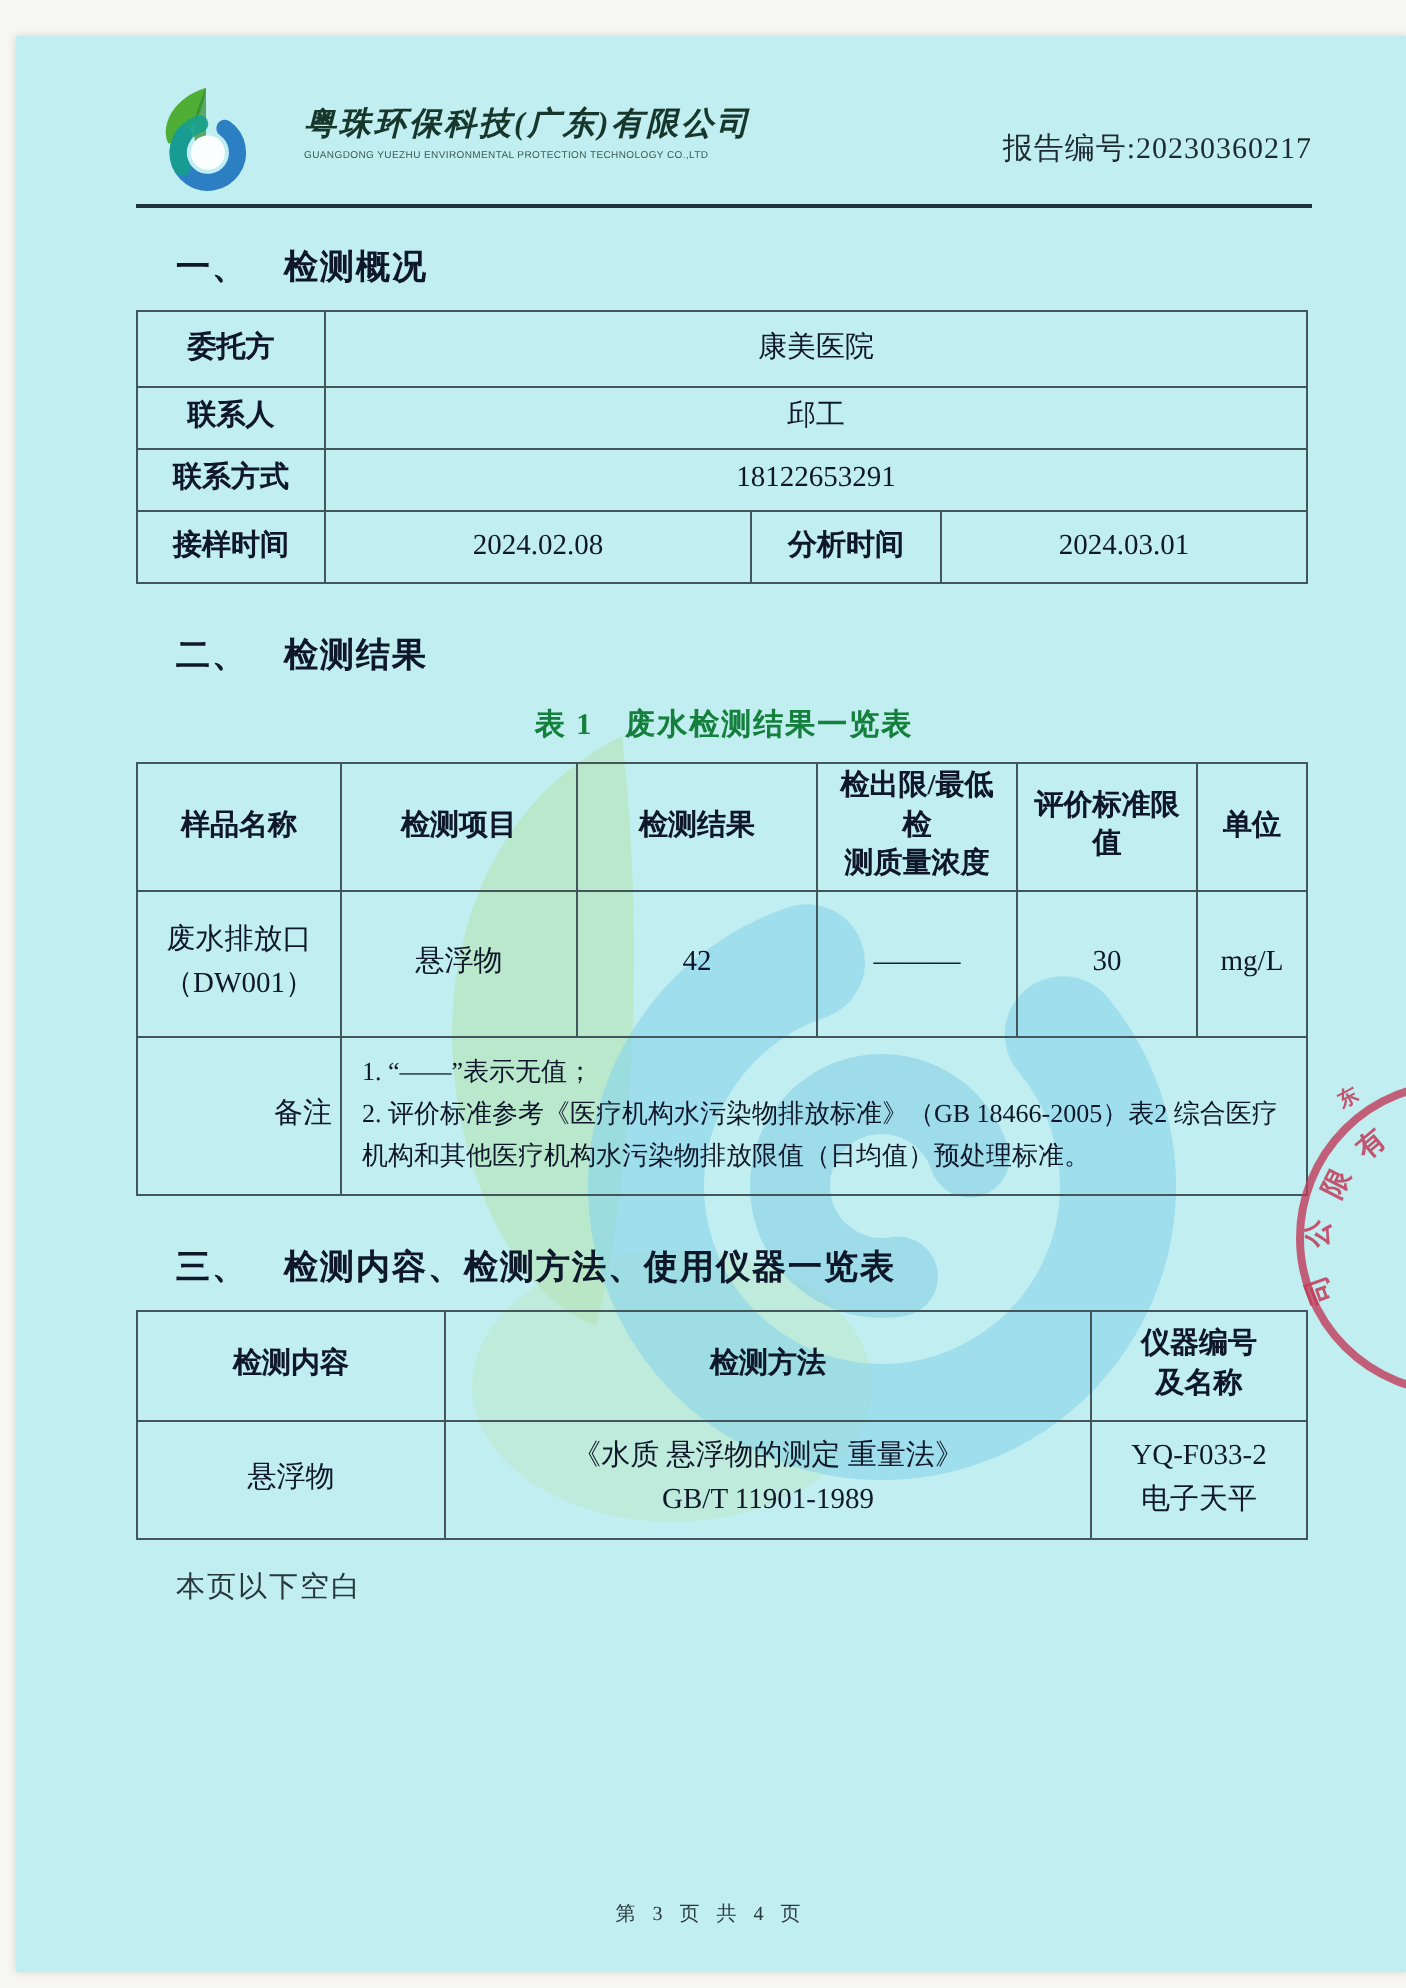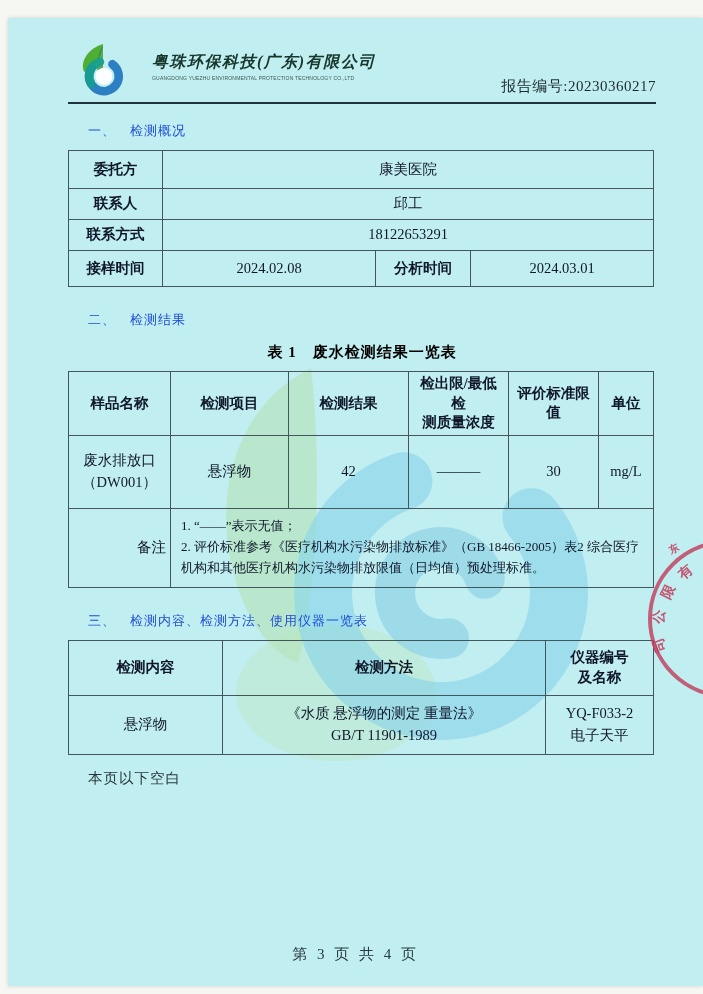--- a/index.html
+++ b/index.html
@@ -23,33 +23,33 @@
   .brand-text{position:absolute;left:84px;top:10px;}
   .company-cn{
     font-size:16px;font-weight:bold;font-style:italic;
     color:#17372c;letter-spacing:1.5px;
   }
   .company-en{
     font-size:5px;letter-spacing:.2px;color:#3c5a55;margin-top:2px;
     font-family:"Liberation Sans",sans-serif;
   }
   .report-no{
-    position:absolute;right:0;bottom:4px;
+    position:absolute;right:0;bottom:16px;
     font-size:15px;color:#1d2b30;letter-spacing:.5px;
   }
   .header-rule{border-bottom:2px solid #21333a;margin-top:2px;}
   
   .sec-title{
-    font-size:13px;font-weight:normal;color:#1d4ed8;
+    font-size:17px;font-weight:bold;color:#0f172a;
     letter-spacing:1px;margin:18px 0 10px 20px;
   }
   .sec-title.s2{margin-top:24px;}
   .sec-title.s3{margin-top:24px;}
   .tbl-caption{
-    text-align:center;font-size:15px;font-weight:bold;color:#000000;
+    text-align:center;font-size:15px;font-weight:bold;color:#15803d;
     margin:14px 0 9px 0;letter-spacing:1px;
   }
   
   table{border-collapse:collapse;width:585px;table-layout:fixed;}
   td,th{
     border:1.2px solid #42565c;
     font-size:14.5px;font-weight:normal;color:#0f172a;
     text-align:center;vertical-align:middle;
     padding:2px 4px;line-height:1.35;
     background:transparent;
@@ -67,21 +67,21 @@
     text-align:left;padding:5px 10px;font-size:13px;line-height:1.6;height:68px;
   }
   .t2 .remark-label{font-weight:normal;text-align:right;}
   .t3 tr.head th{height:50px;}
   .t3 tr.data td{height:54px;}
   .two-line div{line-height:1.5;}
   .blank-note{font-size:14.5px;margin:14px 0 0 20px;letter-spacing:1px;}
   
   .footer{
     position:absolute;left:0;bottom:22px;width:100%;z-index:1;
-    text-align:center;font-size:15px;color:#2a3a40;letter-spacing:3px;
+    text-align:center;font-size:10px;color:#2a3a40;letter-spacing:3px;
   }
   
   .stamp{position:absolute;right:0;top:520px;z-index:2;pointer-events:none;}
   .stamp text{
     font-family:"Liberation Serif","DejaVu Serif",serif;
     font-weight:bold;fill:#c23b5a;opacity:.85;
   }
 </style>
 </head>
 <body>

